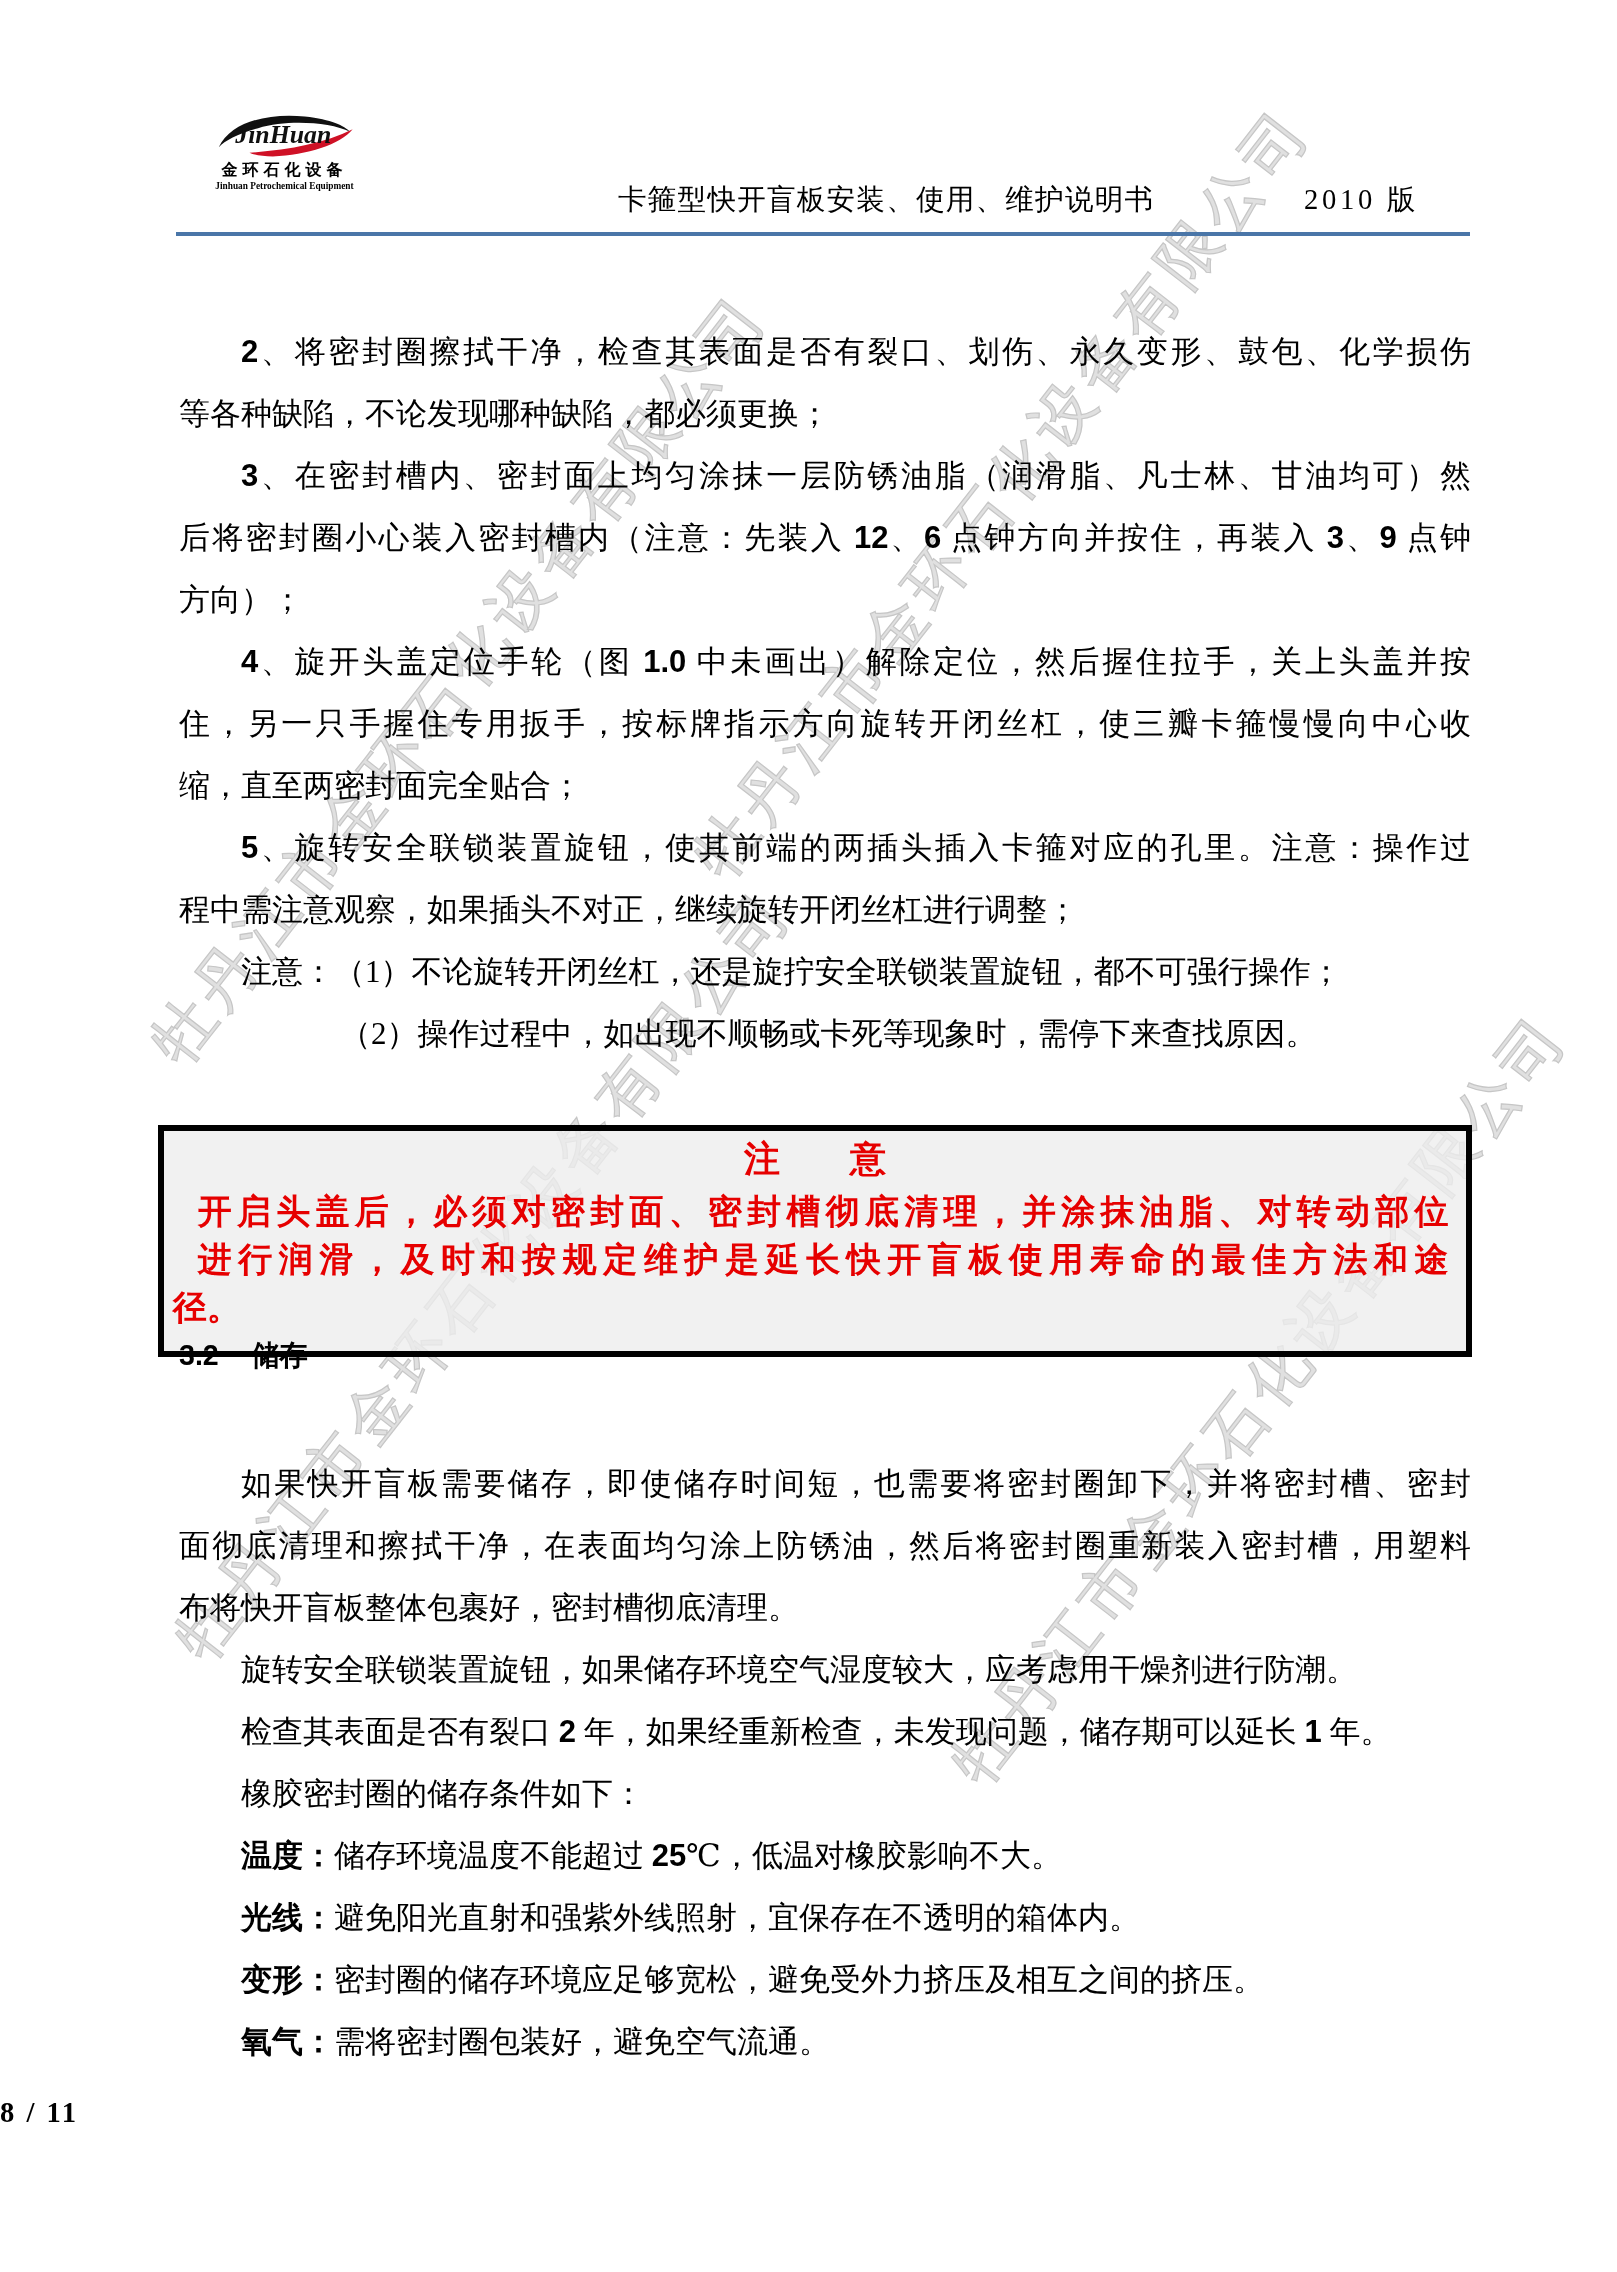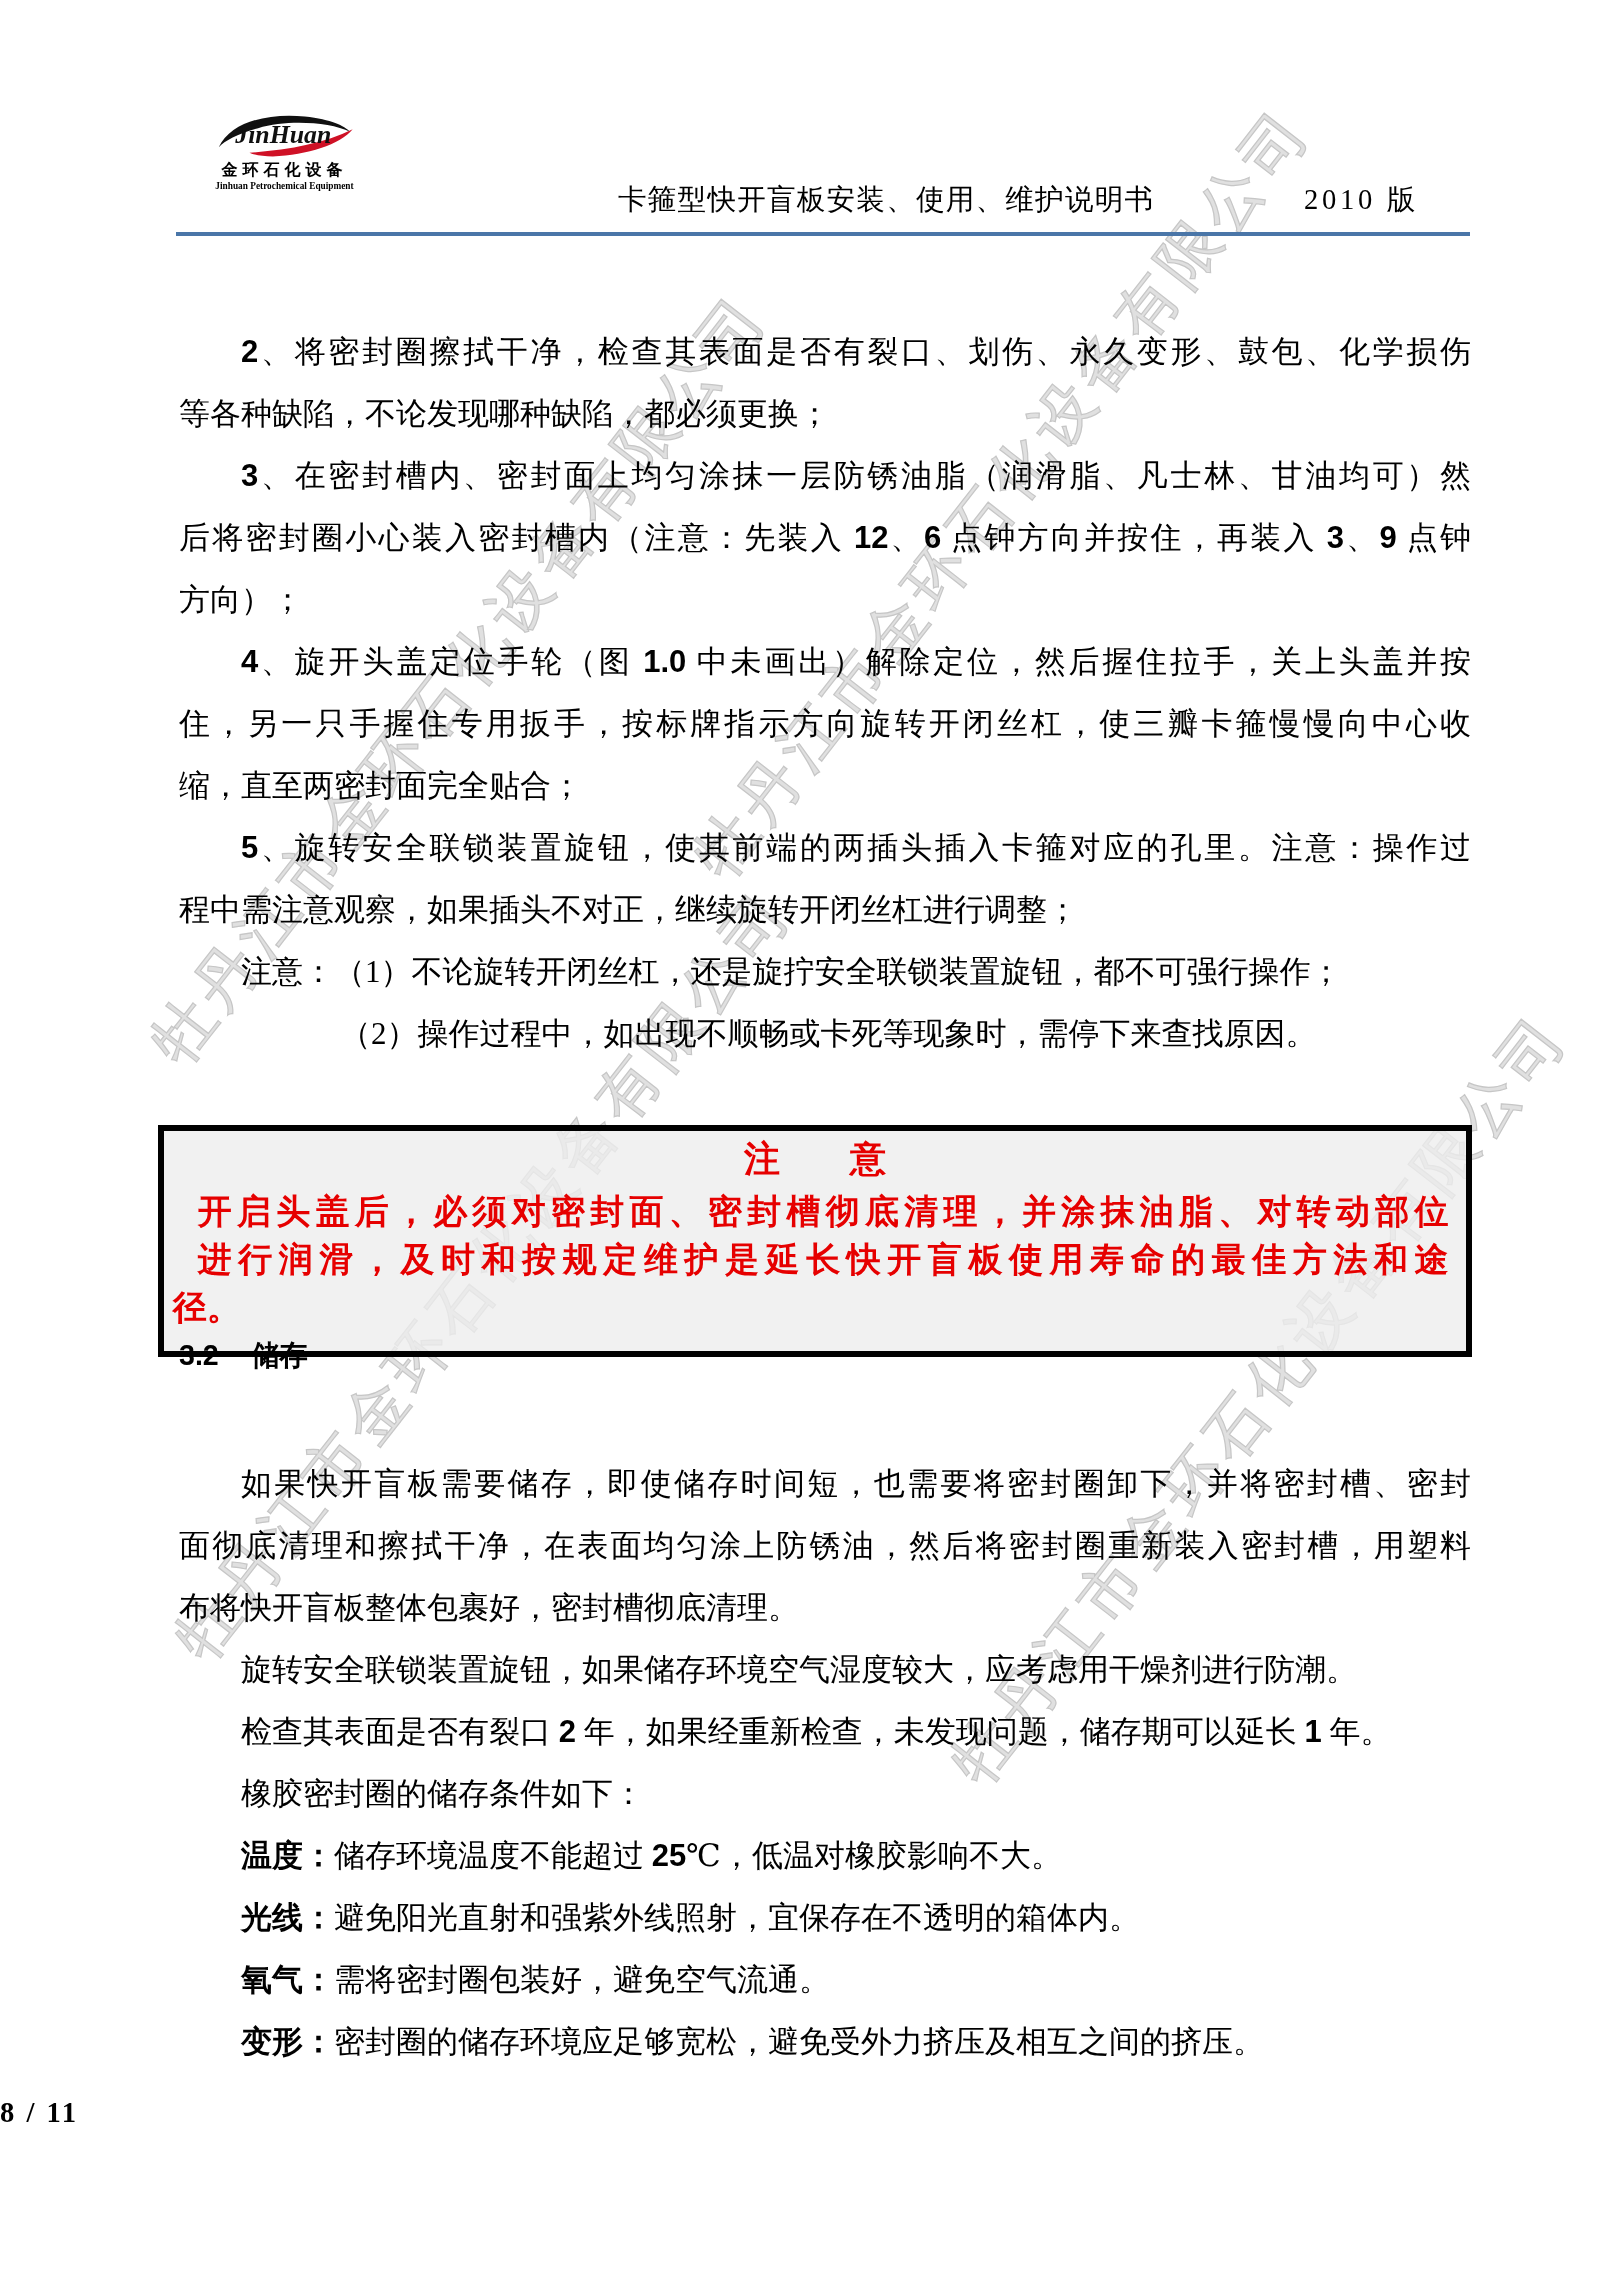--- a/index.html
+++ b/index.html
@@ -161,20 +161,20 @@
 
   <div class="storageblock">
       <div class="tline full ind"><span>如果快开盲板需要储存，即使储存时间短，也需要将密封圈卸下，并将密封槽、密封</span></div>
       <div class="tline full"><span>面彻底清理和擦拭干净，在表面均匀涂上防锈油，然后将密封圈重新装入密封槽，用塑料</span></div>
       <div class="tline"><span>布将快开盲板整体包裹好，密封槽彻底清理。</span></div>
       <div class="tline ind"><span>旋转安全联锁装置旋钮，如果储存环境空气湿度较大，应考虑用干燥剂进行防潮。</span></div>
       <div class="tline ind"><span>检查其表面是否有裂口 </span><span class="num">2</span><span> 年，如果经重新检查，未发现问题，储存期可以延长 </span><span class="num">1</span><span> 年。</span></div>
       <div class="tline ind"><span>橡胶密封圈的储存条件如下：</span></div>
       <div class="tline ind"><span class="lbl">温度：</span><span>储存环境温度不能超过 </span><span class="num">25</span><span>℃，低温对橡胶影响不大。</span></div>
       <div class="tline ind"><span class="lbl">光线：</span><span>避免阳光直射和强紫外线照射，宜保存在不透明的箱体内。</span></div>
+      <div class="tline ind"><span class="lbl">变形：</span><span>密封圈的储存环境应足够宽松，避免受外力挤压及相互之间的挤压。</span></div>
       <div class="tline ind"><span class="lbl">氧气：</span><span>需将密封圈包装好，避免空气流通。</span></div>
-      <div class="tline ind"><span class="lbl">变形：</span><span>密封圈的储存环境应足够宽松，避免受外力挤压及相互之间的挤压。</span></div>
     </div>
 
   <div class="footer">8 / 11</div>
 
 </div>
 
 
 </body></html>

